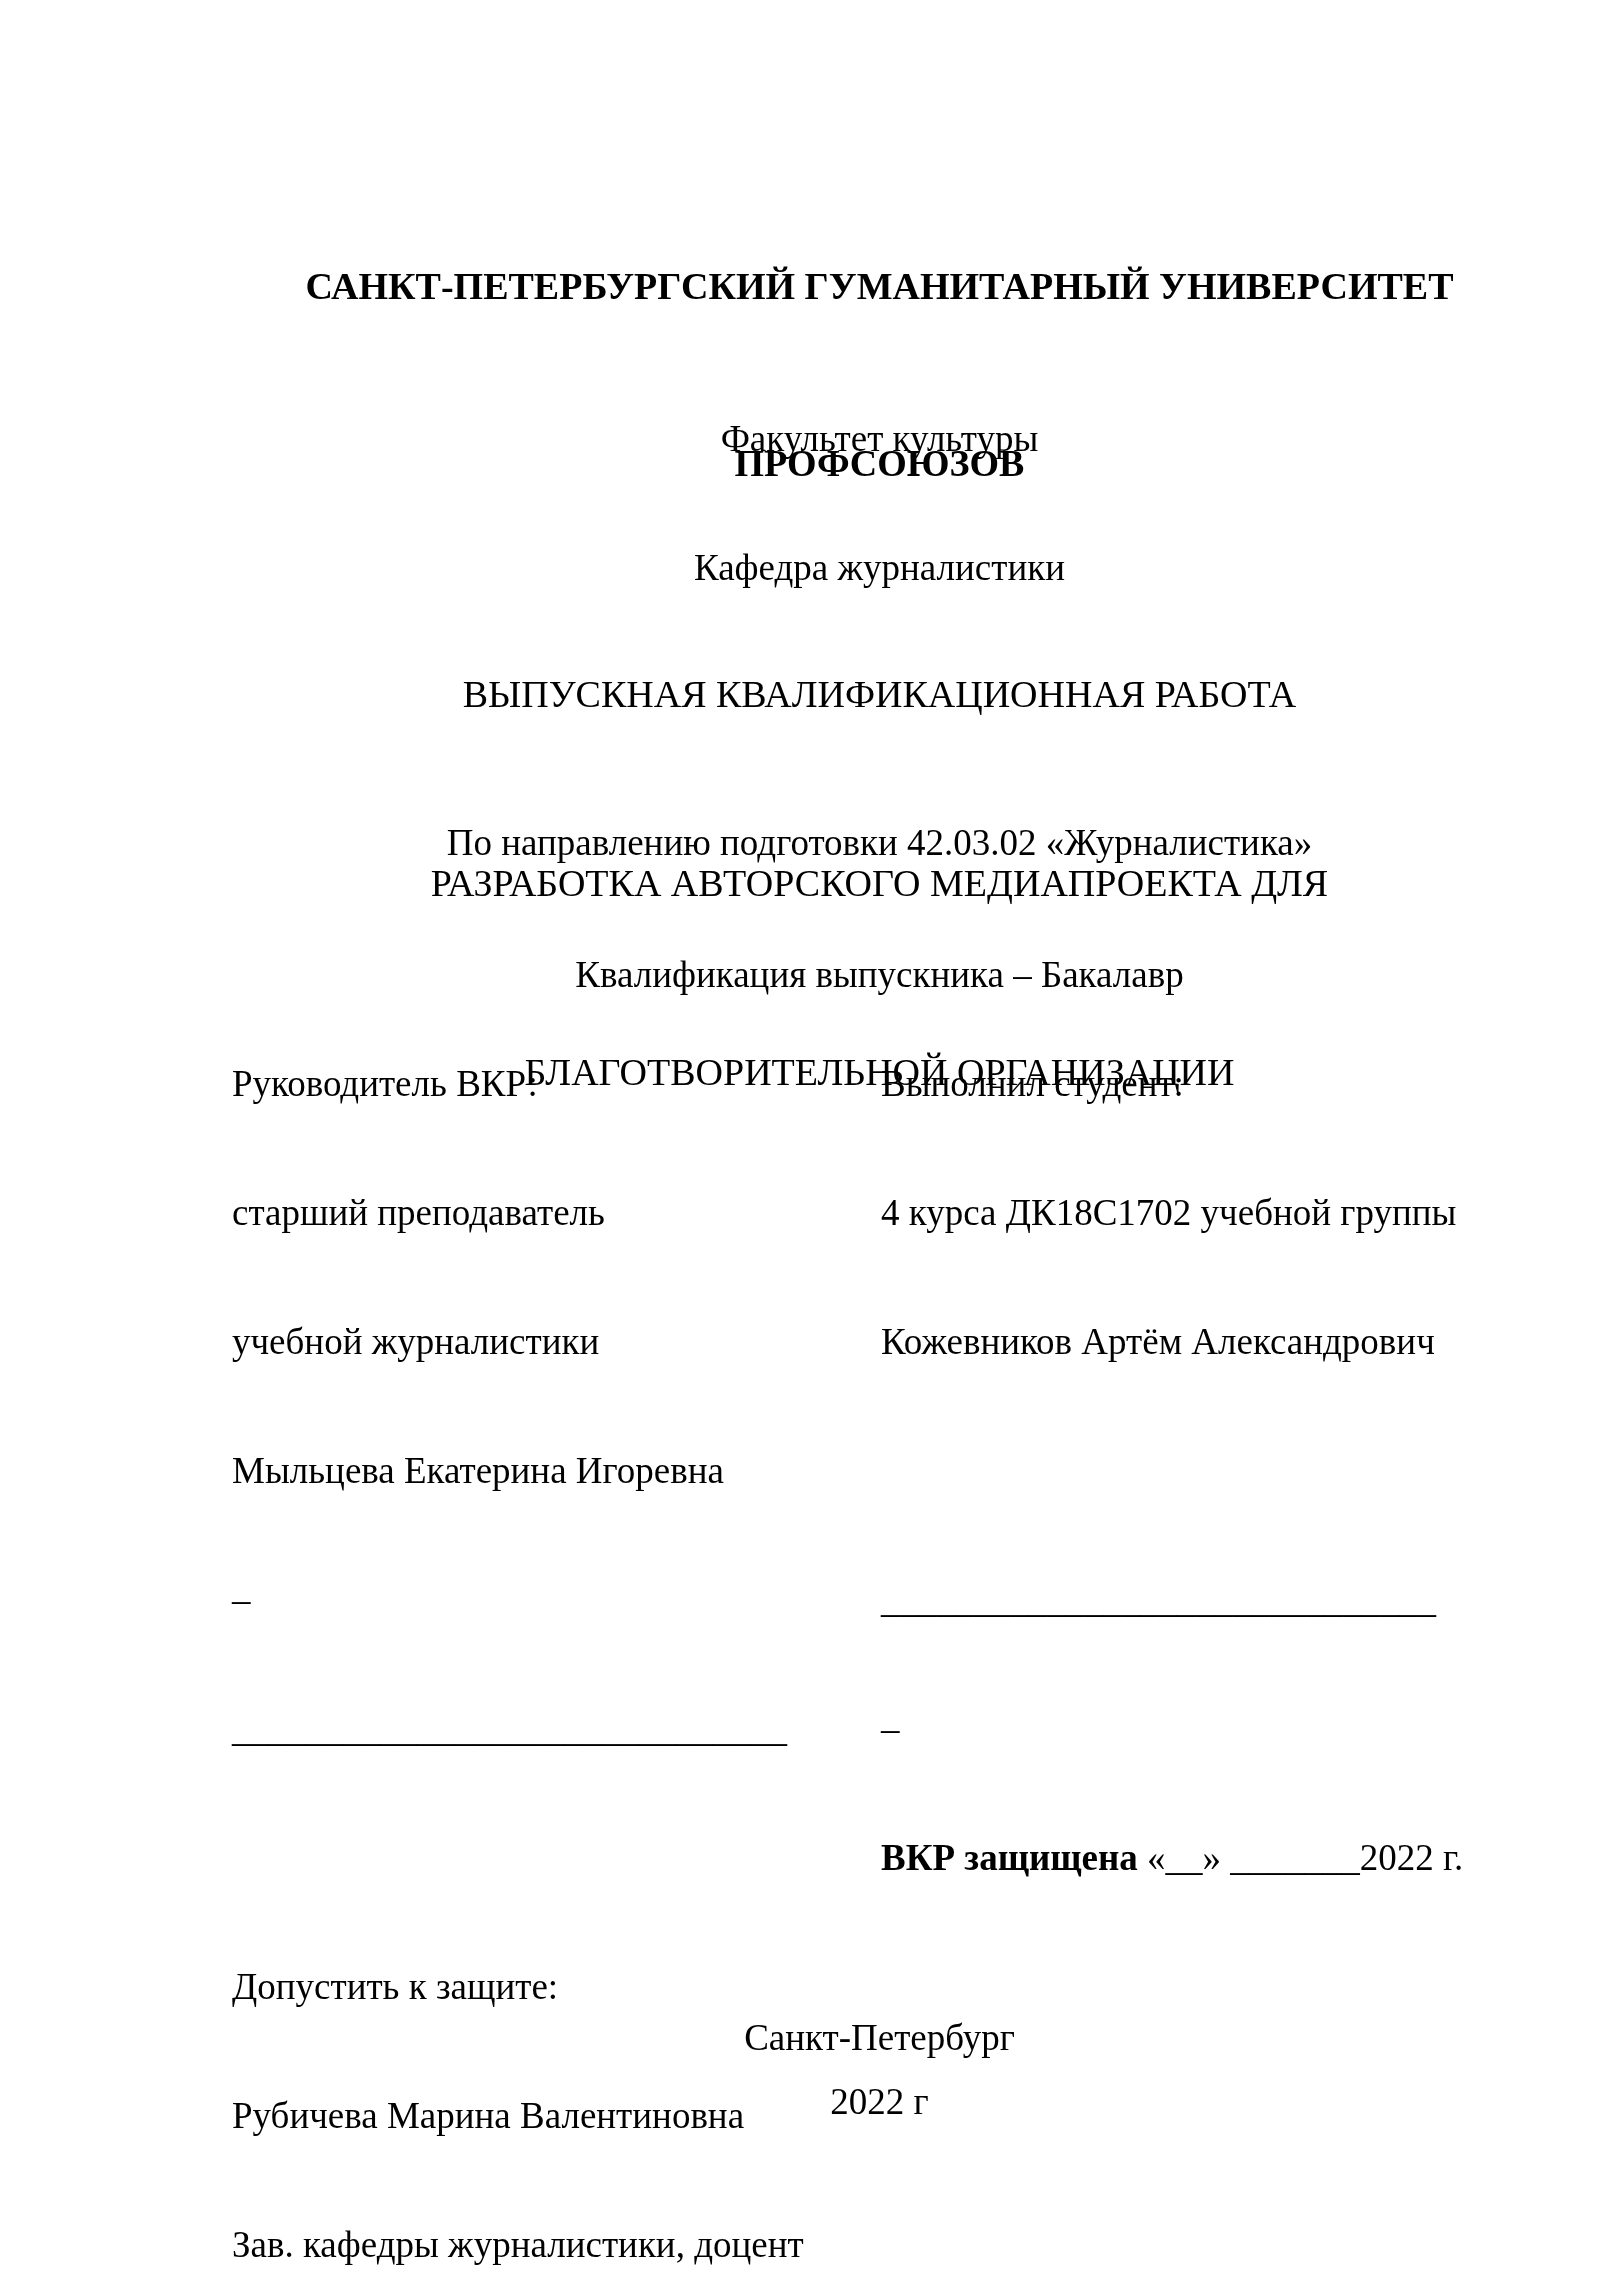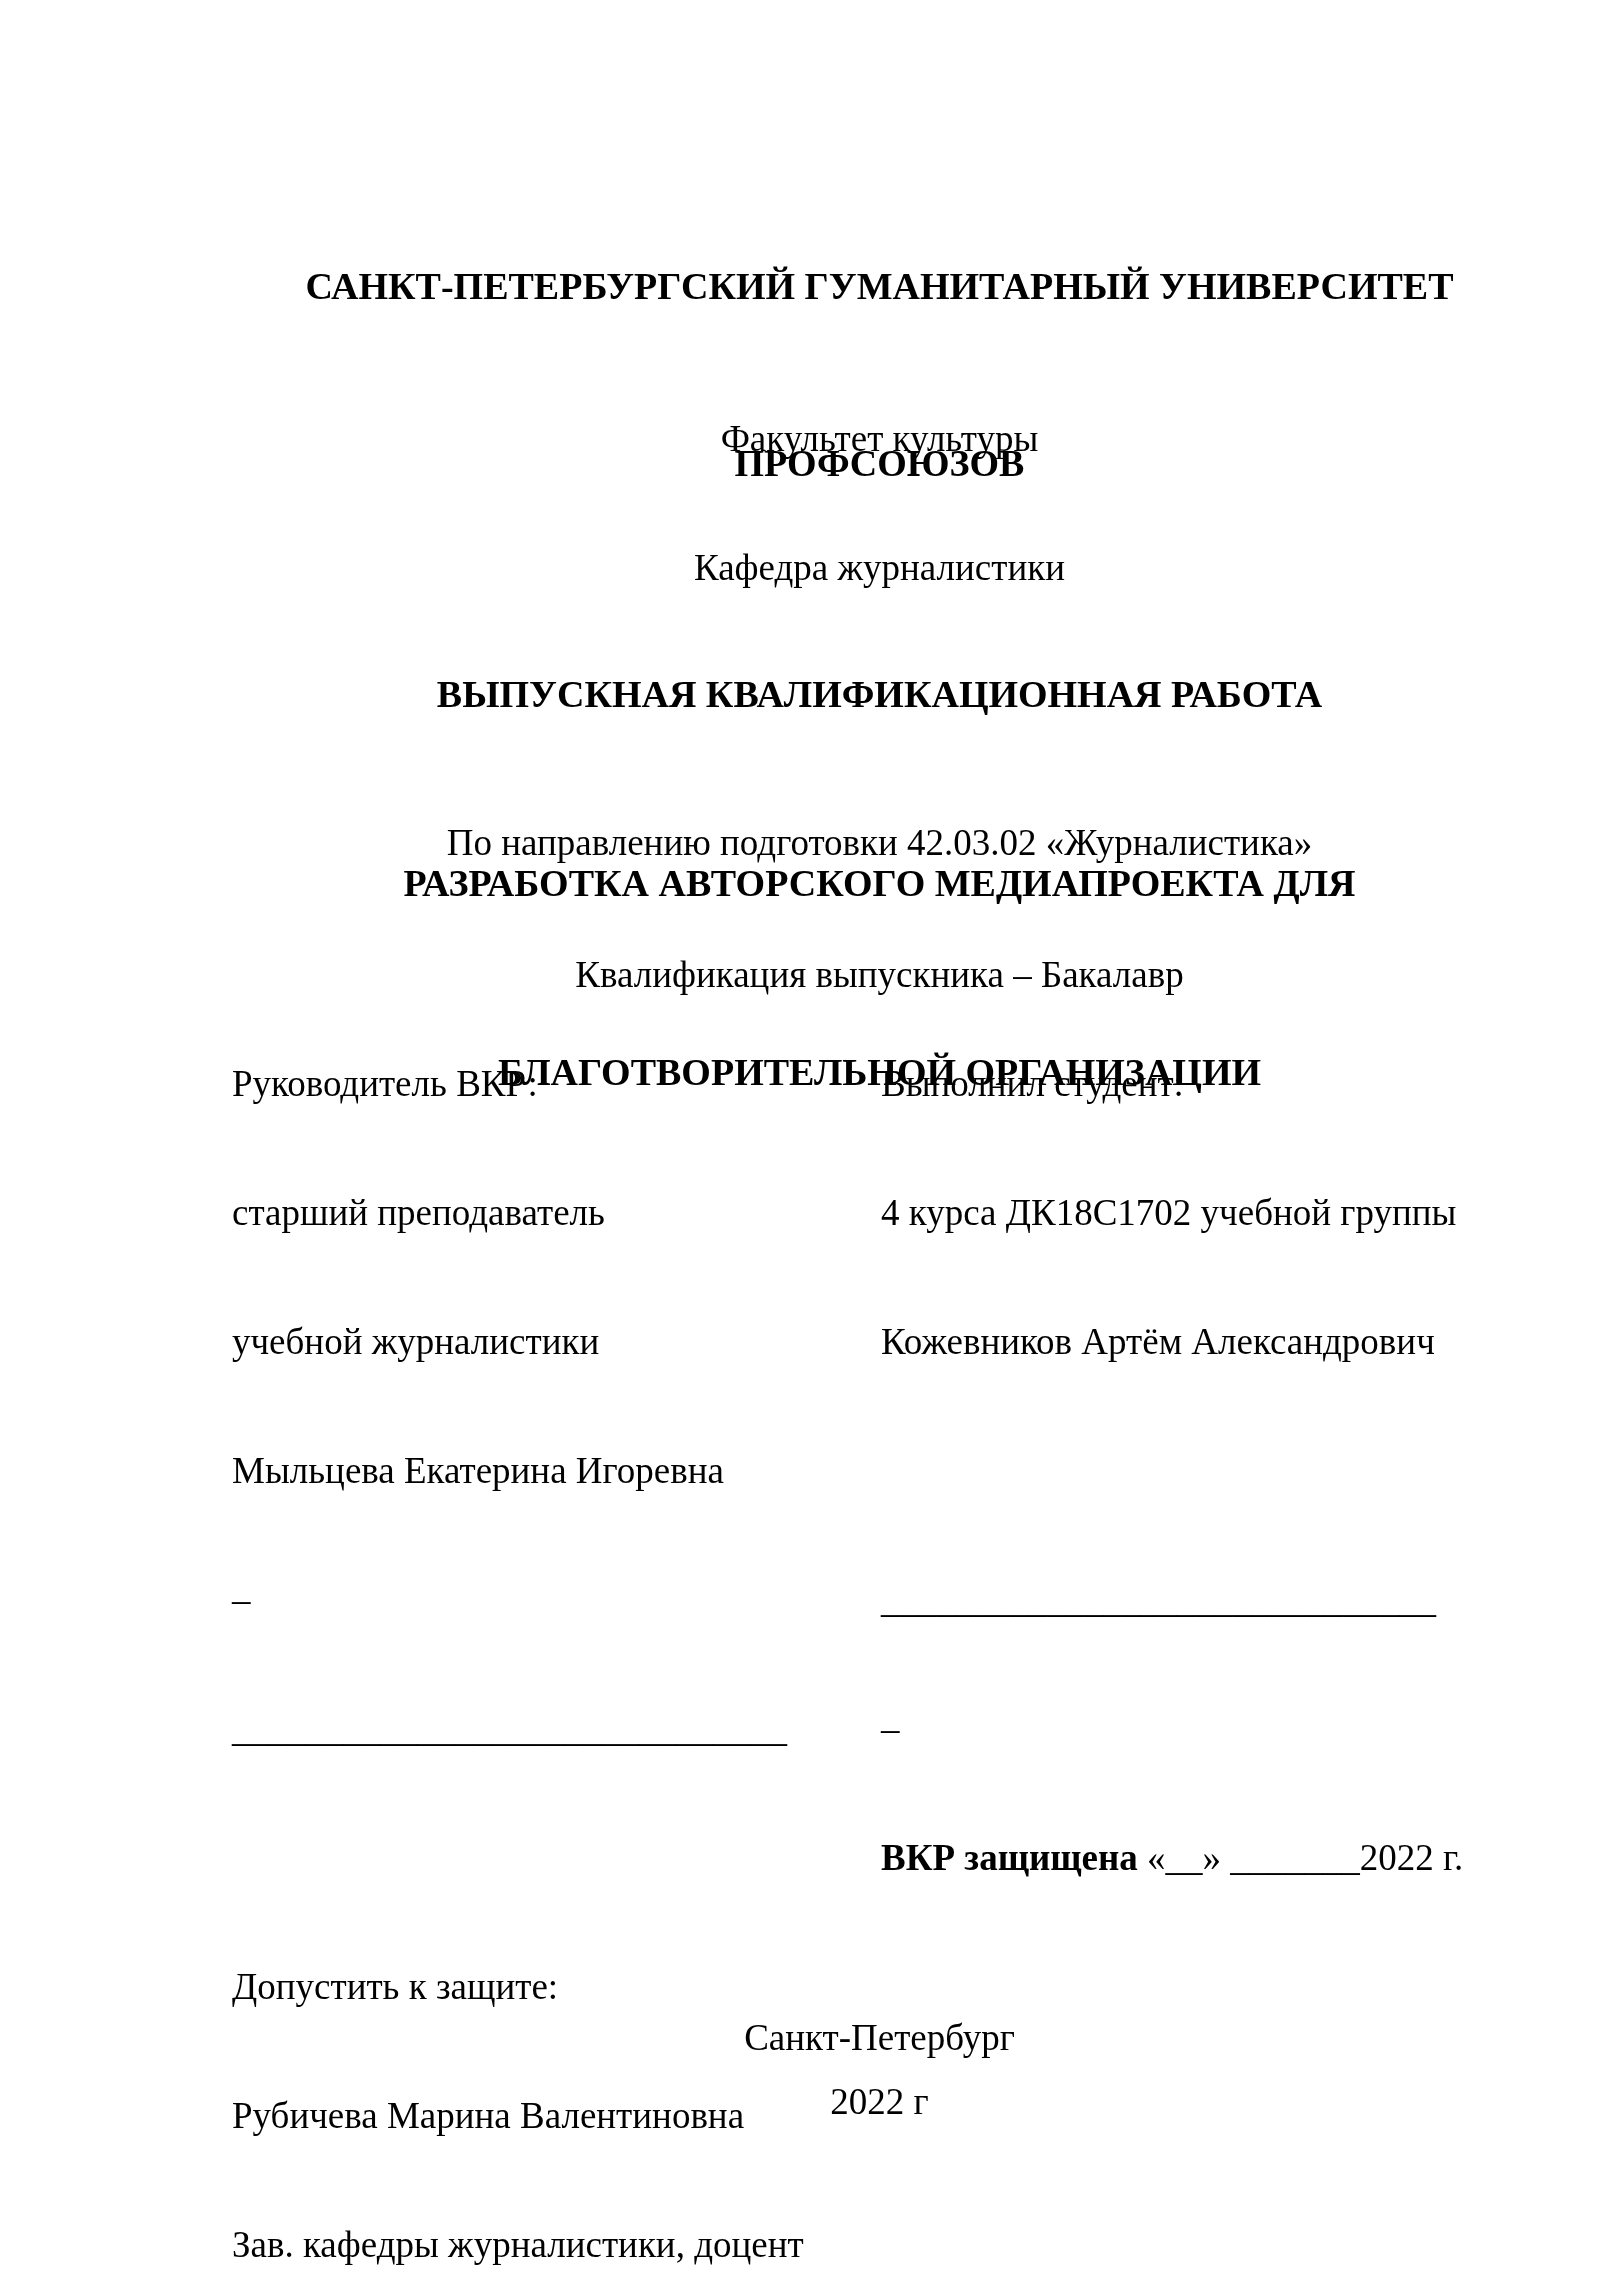--- a/index.html
+++ b/index.html
@@ -14,21 +14,21 @@
   }
   .block {
     position: absolute;
     left: 232px;
     right: 96px;
     text-align: center;
     white-space: pre;
   }
   .title-top   { top: 139px;  font-weight: bold; font-size: 38px; line-height: 59px; }
   .faculty-blk { top: 331px;  font-size: 37px; line-height: 43px; }
-  .main-title  { top: 537px;  font-weight: bold; font-size: 38px; line-height: 63px; }
+  .main-title  { top: 537px;  font-weight: normal; font-size: 38px; line-height: 63px; }
   .program-blk { top: 733px;  font-size: 37px; line-height: 44px; }
   .footer-city { top: 1930px; font-size: 37px; line-height: 43px; }
   .footer-year { top: 1994px; font-size: 37px; line-height: 43px; }
   .col {
     position: absolute;
     top: 976px;
     font-size: 37px;
     line-height: 43px;
     white-space: pre;
     text-align: left;

